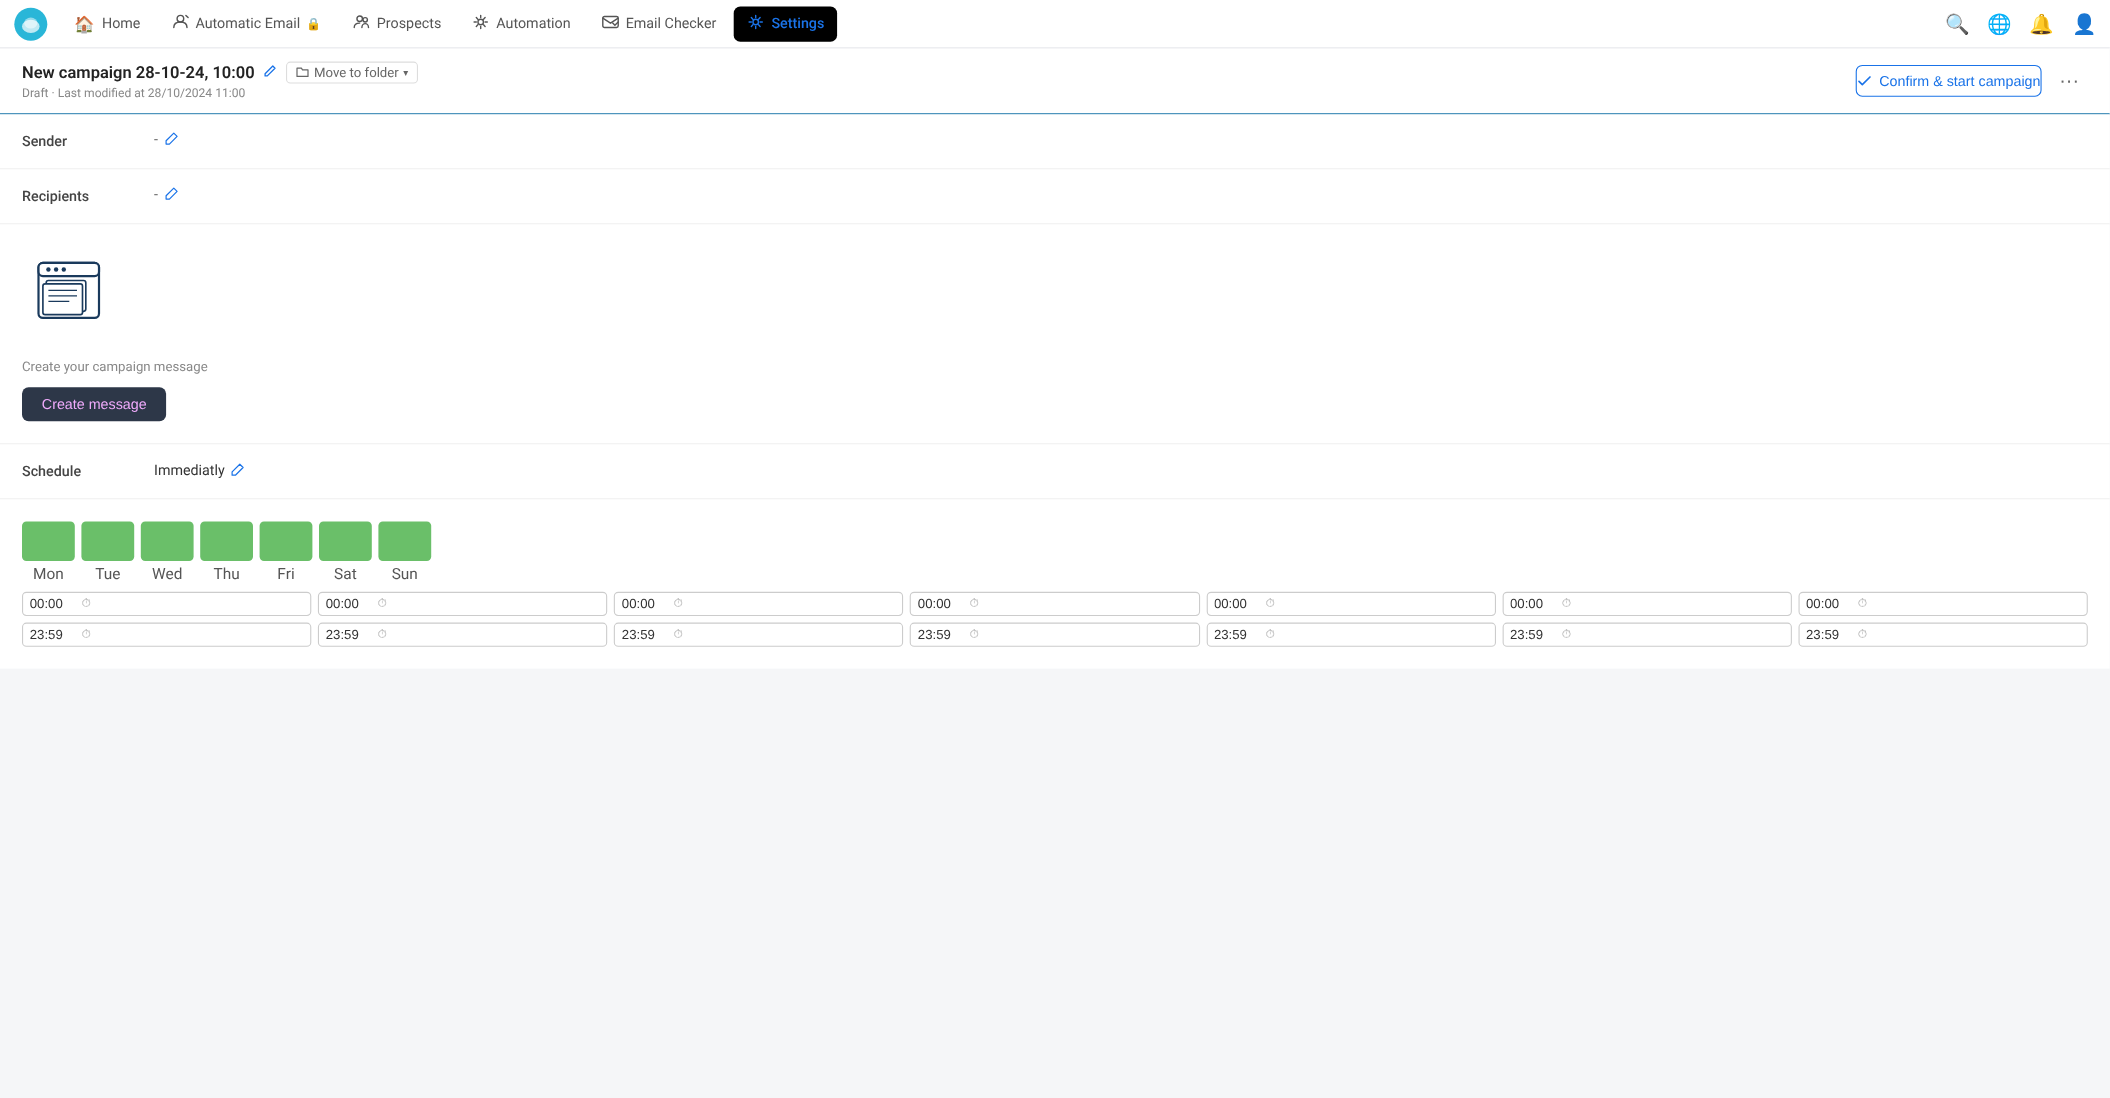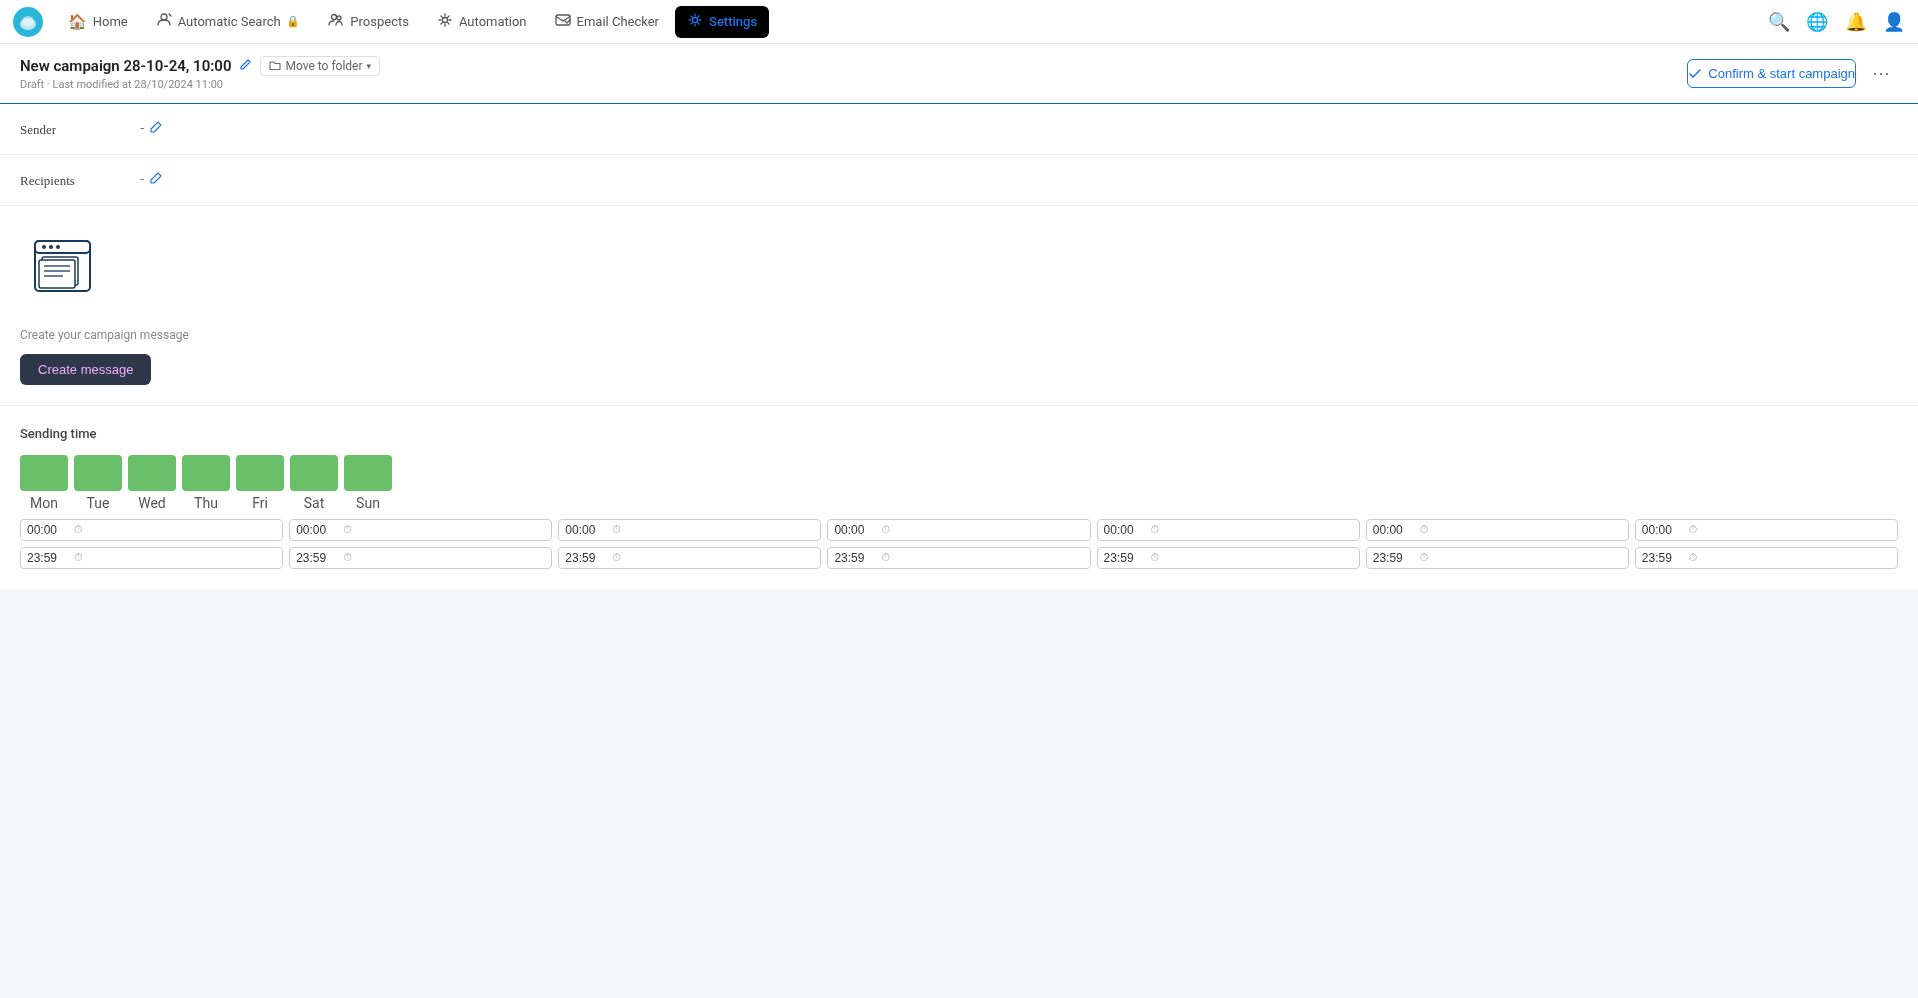--- a/index.html
+++ b/index.html
@@ -41,21 +41,21 @@
     .confirm-btn {
       display: flex; align-items: center; gap: 6px;
       border: 1px solid #1a73e8; border-radius: 6px; padding: 6px 0;
       color: #1a73e8; background: #fff; cursor: pointer; font-size: 13px; white-space: nowrap;
     }
     .more-btn { border: none; background: none; cursor: pointer; font-size: 18px; color: #666; padding: 4px 8px; }
 
     
     .form-section {
       background: #fff; border-bottom: 1px solid #eee;
-      padding: 16px 20px; display: flex; align-items: flex-start; gap: 20px; font-family: Liberation Serif, serif;
+      padding: 16px 20px; display: flex; align-items: flex-start; gap: 20px;
     }
     .form-label { font-size: 13px; color: #444; font-weight: 500; min-width: 100px; padding-top: 2px; }
     .form-value { font-size: 13px; color: #666; display: flex; align-items: center; gap: 6px; }
     .form-edit-icon { color: #1a73e8; cursor: pointer; font-size: 11px; }
 
     
     .content-section {
       background: #fff; border-bottom: 1px solid #eee;
       padding: 20px 20px;
     }
@@ -119,21 +119,21 @@
       <span>Home</span>
     </a>
     <a class="nav-item">
       <span class="nav-icon">
         <svg width="16" height="16" viewBox="0 0 16 16" fill="none">
             <circle cx="8" cy="5" r="3" stroke="#555" stroke-width="1.3"></circle>
             <path d="M2 13c0-3 2-5 6-5s6 2 6 5" stroke="#555" stroke-width="1.3" stroke-linecap="round"></path>
             <path d="M13 2l2 2" stroke="#555" stroke-width="1.3" stroke-linecap="round"></path>
           </svg>
       </span>
-      <span>Automatic Search</span>
+      <span>Automatic Email</span>
       <span style="font-size:11px">🔒</span>
     </a>
     <a class="nav-item">
       <span class="nav-icon">
         <svg width="16" height="16" viewBox="0 0 16 16" fill="none">
             <circle cx="6" cy="5" r="2.5" stroke="#555" stroke-width="1.3"></circle>
             <path d="M1 13c0-2.5 2-4 5-4" stroke="#555" stroke-width="1.3" stroke-linecap="round"></path>
             <circle cx="11" cy="6" r="2" stroke="#555" stroke-width="1.3"></circle>
             <path d="M8 13c0-2 1.5-3.5 3-3.5s3 1.5 3 3.5" stroke="#555" stroke-width="1.3" stroke-linecap="round"></path>
           </svg>
@@ -262,23 +262,33 @@
           </svg>
         </div>
         <span class="campaign-msg-text">Create your campaign message</span>
         <button class="create-msg-btn">
           <span>Create message</span>
         </button>
       </div>
     </div>
   </div>
 
+  <div class="schedule-section">
+    <span class="form-label">Schedule</span>
+    <div class="schedule-value">
+      <span>Immediatly</span>
+      <span class="form-edit-icon">
+        <svg width="12" height="12" viewBox="0 0 12 12" fill="none">
+            <path d="M8 1l3 3L4 11H1V8L8 1z" stroke="#1a73e8" stroke-width="1.1" stroke-linecap="round" stroke-linejoin="round"></path>
+          </svg>
+      </span>
+    </div>
+  </div>
 
   <div class="sending-section">
-    <div class="sending-label">Sending time</div>
     <div style="padding-left:0;">
 
       <div class="days-grid">
         <div class="day-block">
           <button class="day-btn active"></button>
           <span class="day-label">Mon</span>
         </div>
         <div class="day-block">
           <button class="day-btn active"></button>
           <span class="day-label">Tue</span>

